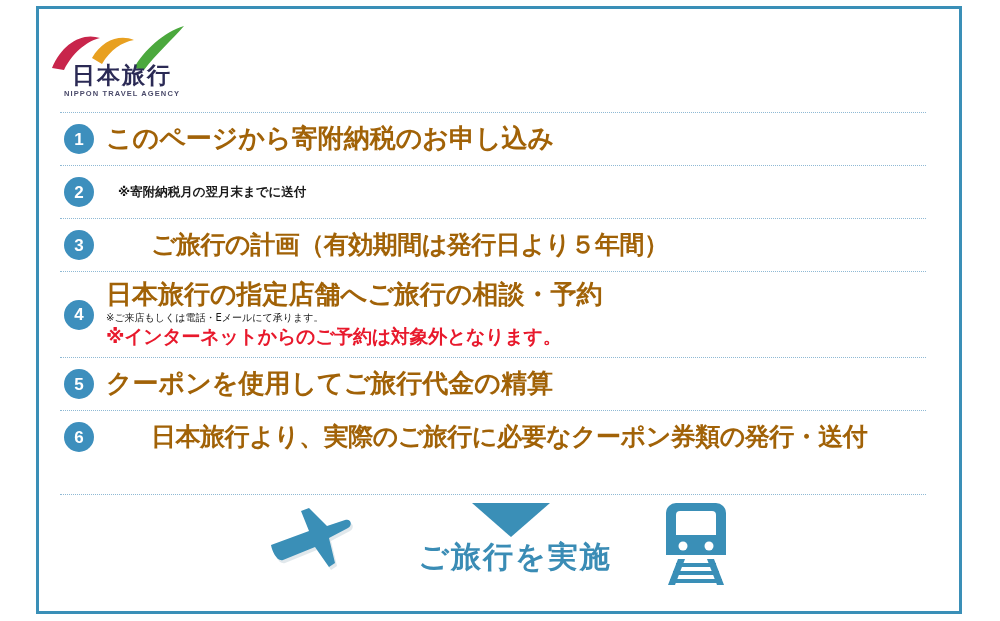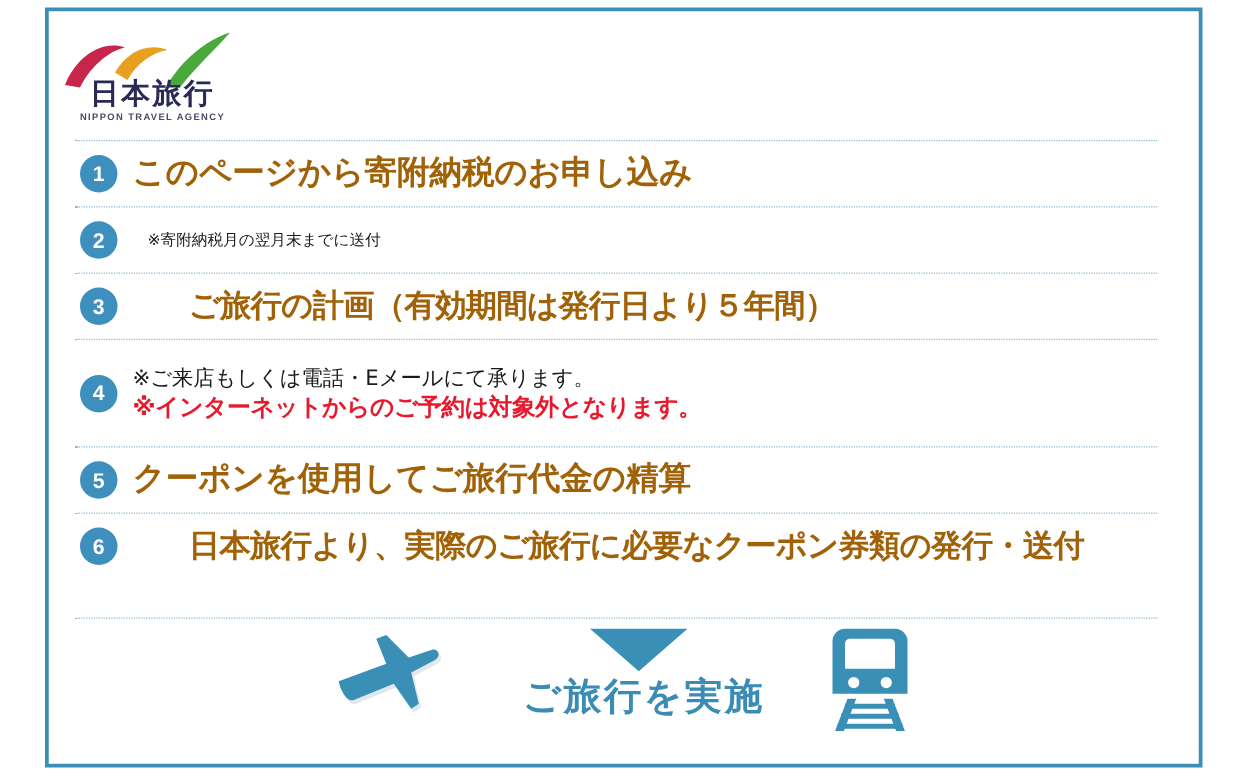--- a/index.html
+++ b/index.html
@@ -147,29 +147,29 @@
     font-weight: bold;
     color: #a16207;
     letter-spacing: 0px;
     line-height: 1.15;
   }
   .step-text.narrow { font-size: 25px; letter-spacing: -0.5px; margin-left: 45px; }
 
   .step-note {
     font-family: "DejaVu Sans", sans-serif;
     font-size: 12.5px;
-    font-weight: normal;
+    font-weight: bold;
     color: #1a1a1a;
     margin-left: 12px;
     line-height: 1.1;
   }
 
   .sub-note {
     font-family: "DejaVu Sans", sans-serif;
-    font-size: 17px;
+    font-size: 10px;
     color: #1a1a1a;
     line-height: 1.3;
     margin-top: 1px;
   }
 
   .warn-note {
     font-family: "DejaVu Sans", sans-serif;
     font-size: 19px;
     font-weight: bold;
     color: #e8192c;
@@ -278,20 +278,23 @@
       <div class="step-body">
         <div class="step-main">
           <span class="step-text narrow">ご旅行の計画（有効期間は発行日より５年間）</span>
         </div>
       </div>
     </div>
 
     <div class="step tall" style="height:86px;">
       <div class="badge">4</div>
       <div class="step-body">
+        <div class="step-main">
+          <span class="step-text">日本旅行の指定店舗へご旅行の相談・予約</span>
+        </div>
         <div class="sub-note">※ご来店もしくは電話・Eメールにて承ります。</div>
         <div class="warn-note">※インターネットからのご予約は対象外となります。</div>
       </div>
     </div>
 
     <div class="step" style="height:53px;">
       <div class="badge">5</div>
       <div class="step-body">
         <div class="step-main">
           <span class="step-text">クーポンを使用してご旅行代金の精算</span>

